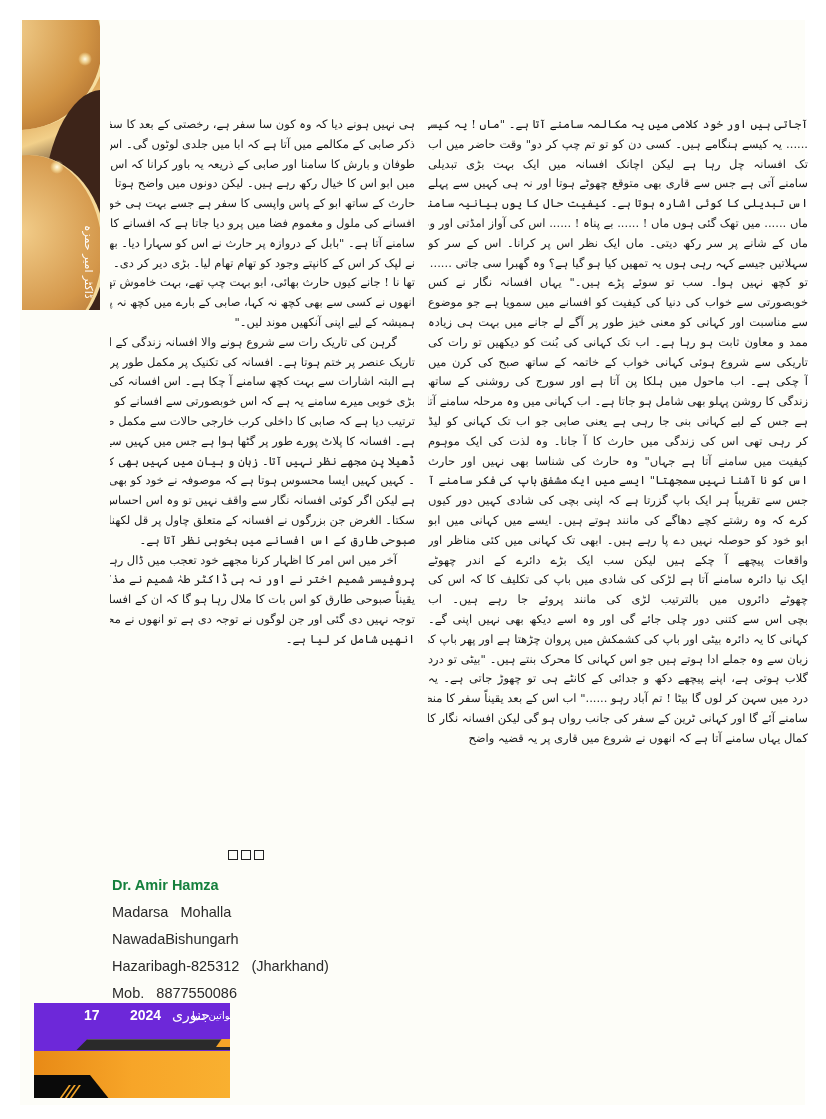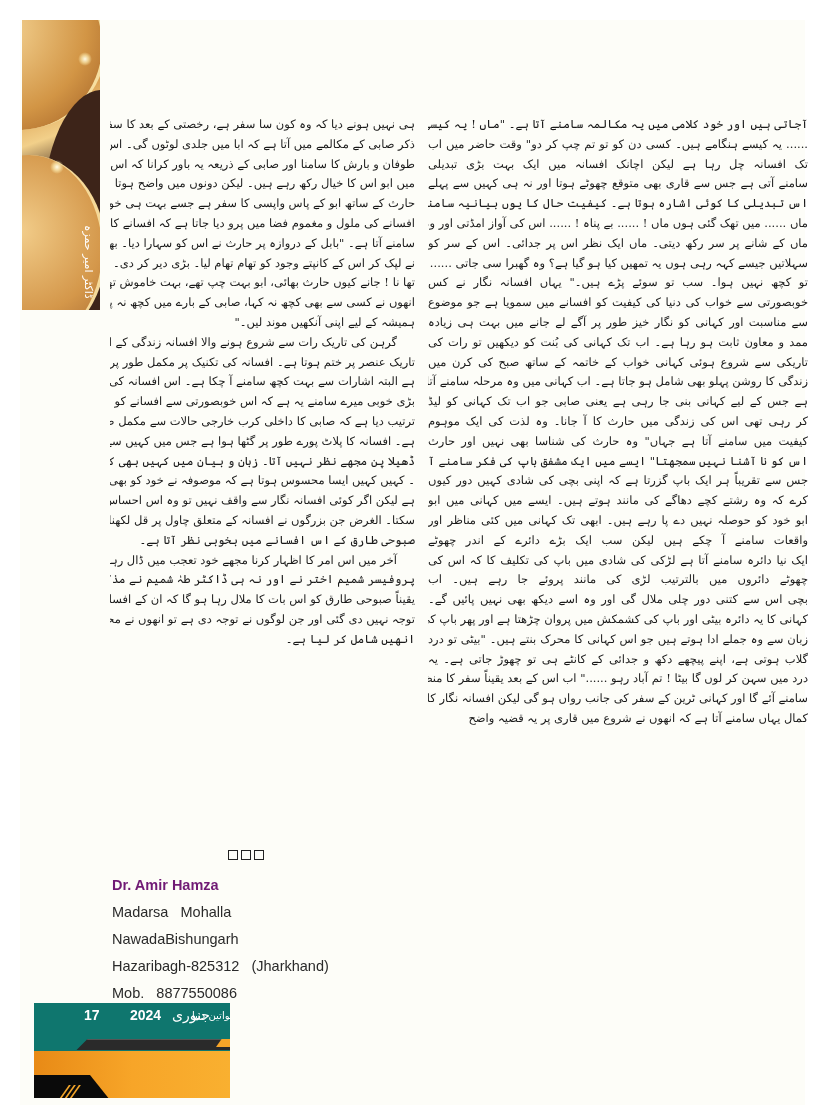--- a/index.html
+++ b/index.html
@@ -53,24 +53,24 @@
   .col-left { left: 110px; top: 115px; width: 305px; }
   .sep {
     position: absolute; left: 228px; top: 850px; display: flex; gap: 3px;
   }
   .sep span { width: 8px; height: 8px; border: 1.5px solid #222; display: inline-block; }
   .address {
     position: absolute; left: 112px; top: 872px; font-family: "Liberation Sans", sans-serif;
     color: #2a2a2a; font-size: 14.5px;
   }
   .address div { height: 27px; line-height: 27px; white-space: pre; }
-  .address .name { font-weight: bold; color: #701a75; }
+  .address .name { font-weight: bold; color: #15803d; }
   .footer-banner {
     position: absolute; left: 34px; top: 1003px; width: 196px; height: 95px; overflow: hidden;
-    background: #0f766e;
+    background: #6d28d9;
   }
   .footer-banner .orange-band {
     position: absolute; left: 0; top: 48px; width: 100%; height: 60px;
     background: linear-gradient(90deg, #e88a16 0%, #f7a528 50%, #f9b030 100%);
   }
   .footer-banner .dark-slash {
     position: absolute; left: 48px; top: 36px; width: 180px; height: 10px; background: #2a2a2a;
     transform: skewX(-45deg); border-top: 1px solid #555;
   }
   .footer-banner .bottom-dark {
@@ -108,39 +108,40 @@
   <div class="vert-label">ڈاکٹر امیر حمزہ</div>
 </div>
 
 <div class="col col-right" id="col-right">
     <div class="line">آجاتی ہیں اور خود کلامی میں یہ مکالمہ سامنے آتا ہے۔ "ماں ! یہ کیسی صبح ہے</div>
     <div class="line">...... یہ کیسے ہنگامے ہیں۔ کسی دن کو تو تم چپ کر دو" وقت حاضر میں اب</div>
     <div class="line">تک افسانہ چل رہا ہے لیکن اچانک افسانہ میں ایک بہت بڑی تبدیلی</div>
     <div class="line">سامنے آتی ہے جس سے قاری بھی متوقع چھوٹے ہوتا اور نہ ہی کہیں سے پہلے</div>
     <div class="line">اس تبدیلی کا کوئی اشارہ ہوتا ہے۔ کیفیت حال کا یوں بیانیہ سامنے آتا ہے"</div>
     <div class="line">ماں ...... میں تھک گئی ہوں ماں ! ...... بے پناہ ! ...... اس کی آواز امڈتی اور وہ</div>
-    <div class="line">ماں کے شانے پر سر رکھ دیتی۔ ماں ایک نظر اس پر جدائی۔ اس کے سر کو</div>
+    <div class="line">ماں کے شانے پر سر رکھ دیتی۔ ماں ایک نظر اس پر کرانا۔ اس کے سر کو</div>
     <div class="line">سہلاتیں جیسے کہہ رہی ہوں یہ تمھیں کیا ہو گیا ہے؟ وہ گھبرا سی جاتی ...... کسی کو</div>
     <div class="line">تو کچھ نہیں ہوا۔ سب تو سوئے پڑے ہیں۔" یہاں افسانہ نگار نے کس</div>
     <div class="line">خوبصورتی سے خواب کی دنیا کی کیفیت کو افسانے میں سمویا ہے جو موضوع</div>
-    <div class="line">سے مناسبت اور کہانی کو نگار خیز طور پر آگے لے جانے میں بہت ہی زیادہ</div>
+    <div class="line">سے مناسبت اور کہانی کو معنی خیز طور پر آگے لے جانے میں بہت ہی زیادہ</div>
     <div class="line">ممد و معاون ثابت ہو رہا ہے۔ اب تک کہانی کی بُنت کو دیکھیں تو رات کی</div>
     <div class="line">تاریکی سے شروع ہوئی کہانی خواب کے خاتمہ کے ساتھ صبح کی کرن میں</div>
+    <div class="line">آ چکی ہے۔ اب ماحول میں ہلکا پن آتا ہے اور سورج کی روشنی کے ساتھ</div>
     <div class="line">زندگی کا روشن پہلو بھی شامل ہو جاتا ہے۔ اب کہانی میں وہ مرحلہ سامنے آتا</div>
     <div class="line">ہے جس کے لیے کہانی بنی جا رہی ہے یعنی صابی جو اب تک کہانی کو لیڈ</div>
     <div class="line">کر رہی تھی اس کی زندگی میں حارث کا آ جانا۔ وہ لذت کی ایک موہوم</div>
     <div class="line">کیفیت میں سامنے آتا ہے جہاں" وہ حارث کی شناسا بھی نہیں اور حارث</div>
     <div class="line">اس کو نا آشنا نہیں سمجھتا" ایسے میں ایک مشفق باپ کی فکر سامنے آتی ہے</div>
     <div class="line">جس سے تقریباً ہر ایک باپ گزرتا ہے کہ اپنی بچی کی شادی کہیں دور کیوں</div>
     <div class="line">کرے کہ وہ رشتے کچے دھاگے کی مانند ہوتے ہیں۔ ایسے میں کہانی میں ابو</div>
     <div class="line">ابو خود کو حوصلہ نہیں دے پا رہے ہیں۔ ابھی تک کہانی میں کئی مناظر اور</div>
-    <div class="line">واقعات سامنے آ چکے ہیں لیکن سب ایک بڑے دائرے کے اندر چھوٹے</div>
+    <div class="line">واقعات پیچھے آ چکے ہیں لیکن سب ایک بڑے دائرے کے اندر چھوٹے</div>
     <div class="line">ایک نیا دائرہ سامنے آتا ہے لڑکی کی شادی میں باپ کی تکلیف کا کہ اس کی</div>
     <div class="line">چھوٹے دائروں میں بالترتیب لڑی کی مانند پروئے جا رہے ہیں۔ اب</div>
-    <div class="line">بچی اس سے کتنی دور چلی ملال گی اور وہ اسے دیکھ بھی نہیں پائیں گے۔</div>
+    <div class="line">بچی اس سے کتنی دور چلی جائے گی اور وہ اسے دیکھ بھی نہیں اپنی گے۔</div>
     <div class="line">کہانی کا یہ دائرہ بیٹی اور باپ کی کشمکش میں پروان چڑھتا ہے اور پھر باپ کی</div>
     <div class="line">زبان سے وہ جملے ادا ہوتے ہیں جو اس کہانی کا محرک بنتے ہیں۔ "بیٹی تو درد</div>
     <div class="line">گلاب ہوتی ہے، اپنے پیچھے دکھ و جدائی کے کانٹے ہی تو چھوڑ جاتی ہے۔ یہ</div>
     <div class="line">درد میں سہن کر لوں گا بیٹا ! تم آباد رہو ......" اب اس کے بعد یقیناً سفر کا منظر</div>
     <div class="line">سامنے آئے گا اور کہانی ٹرین کے سفر کی جانب رواں ہو گی لیکن افسانہ نگار کا</div>
     <div class="line last">کمال یہاں سامنے آتا ہے کہ انھوں نے شروع میں قاری پر یہ قضیہ واضح</div>
   </div>
 <div class="col col-left" id="col-left">
     <div class="line">ہی نہیں ہونے دیا کہ وہ کون سا سفر ہے، رخصتی کے بعد کا سفر یا وہ سفر جس کا</div>
     <div class="line">ذکر صابی کے مکالمے میں آتا ہے کہ ابا میں جلدی لوٹوں گی۔ اس بیچ پھر</div>

